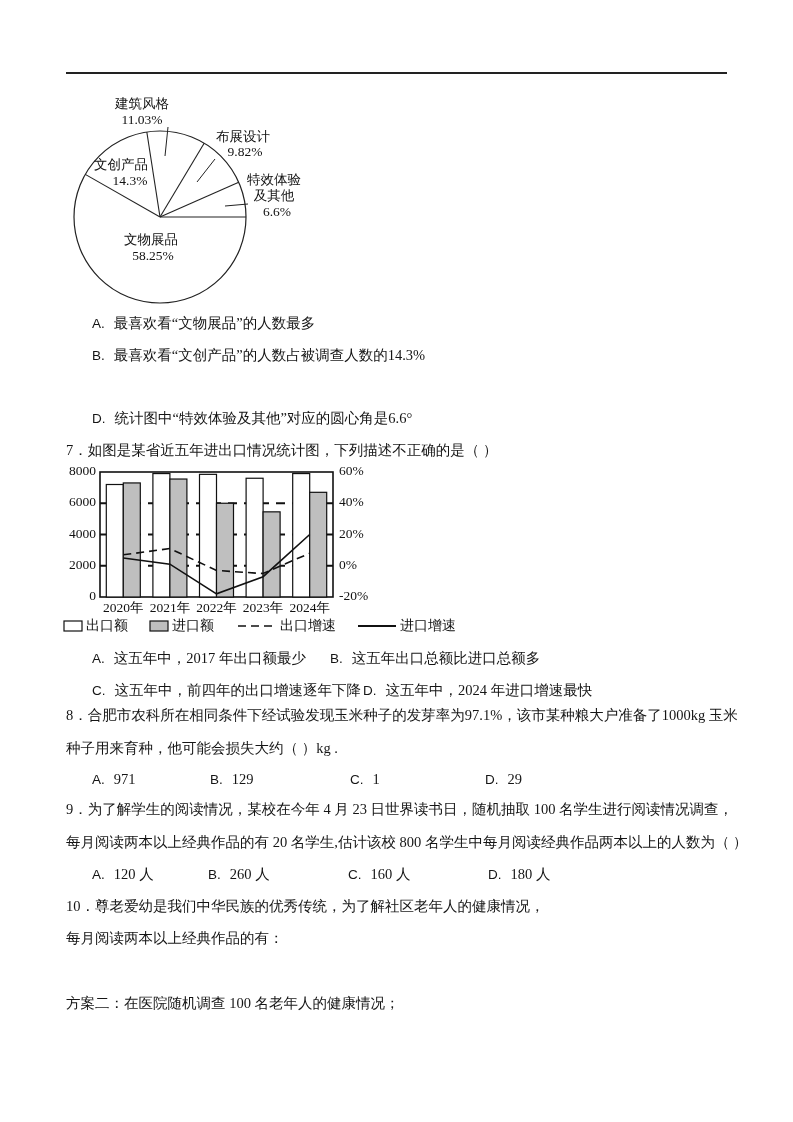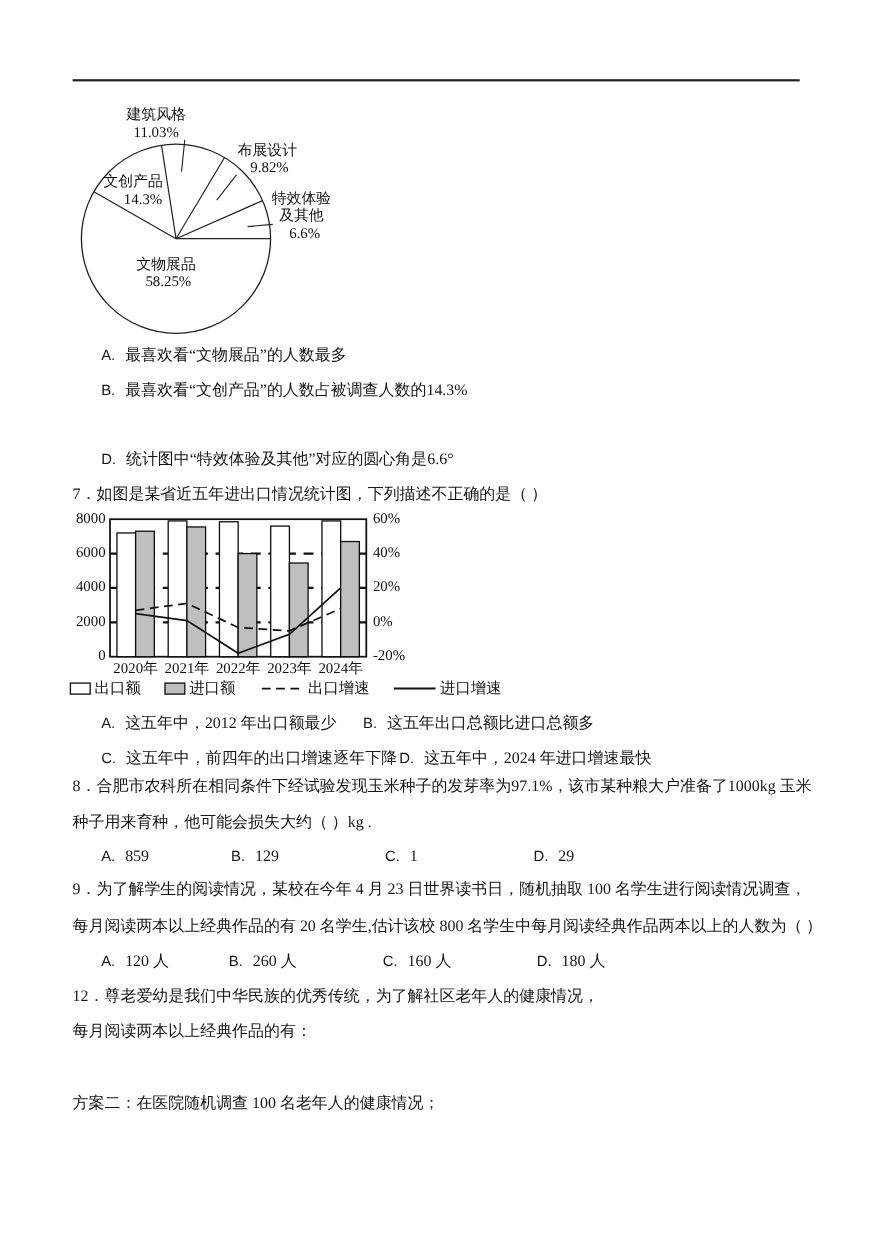--- a/index.html
+++ b/index.html
@@ -96,33 +96,33 @@
       <text x="24" y="169" text-anchor="start" font-size="14" dominant-baseline="middle">出口额</text>
       <rect x="88" y="163" width="18" height="10" fill="#bfbfbf" stroke="#111" stroke-width="1.2"></rect>
       <text x="110" y="169" text-anchor="start" font-size="14" dominant-baseline="middle">进口额</text>
       <line x1="176" x2="214" y1="168" y2="168" stroke="#111" stroke-width="1.6" stroke-dasharray="8 5"></line>
       <text x="218" y="169" text-anchor="start" font-size="14" dominant-baseline="middle">出口增速</text>
       <line x1="296" x2="334" y1="168" y2="168" stroke="#111" stroke-width="1.8"></line>
       <text x="338" y="169" text-anchor="start" font-size="14" dominant-baseline="middle">进口增速</text>
     </svg>
 
   <div class="opt" style="left:92px;top:648px">
-    <span class="ol">A.</span><span>这五年中，2012 年出口额最少</span>
+    <span class="ol">A.</span><span>这五年中，2017 年出口额最少</span>
   </div>
   <div class="opt" style="left:330px;top:648px">
     <span class="ol">B.</span><span>这五年出口总额比进口总额多</span>
   </div>
   <div class="opt" style="left:92px;top:680px">
     <span class="ol">C.</span><span>这五年中，前四年的出口增速逐年下降</span><span class="ol mid">D.</span><span>这五年中，2024 年进口增速最快</span>
   </div>
 
   <div class="line" style="left:66px;top:705px">8．合肥市农科所在相同条件下经试验发现玉米种子的发芽率为97.1%，该市某种粮大户准备了1000kg 玉米</div>
   <div class="line" style="left:66px;top:738px">种子用来育种，他可能会损失大约（ ）kg .</div>
   <div class="opt" style="left:92px;top:769px">
-    <span class="ol">A.</span><span>859</span>
+    <span class="ol">A.</span><span>971</span>
   </div>
   <div class="opt" style="left:210px;top:769px">
     <span class="ol">B.</span><span>129</span>
   </div>
   <div class="opt" style="left:350px;top:769px">
     <span class="ol">C.</span><span>1</span>
   </div>
   <div class="opt" style="left:485px;top:769px">
     <span class="ol">D.</span><span>29</span>
   </div>
@@ -135,17 +135,17 @@
   <div class="opt" style="left:208px;top:864px">
     <span class="ol">B.</span><span>260 人</span>
   </div>
   <div class="opt" style="left:348px;top:864px">
     <span class="ol">C.</span><span>160 人</span>
   </div>
   <div class="opt" style="left:488px;top:864px">
     <span class="ol">D.</span><span>180 人</span>
   </div>
 
-  <div class="line" style="left:66px;top:896px">12．尊老爱幼是我们中华民族的优秀传统，为了解社区老年人的健康情况，</div>
+  <div class="line" style="left:66px;top:896px">10．尊老爱幼是我们中华民族的优秀传统，为了解社区老年人的健康情况，</div>
   <div class="line" style="left:66px;top:928px">每月阅读两本以上经典作品的有：</div>
   <div class="line" style="left:66px;top:993px">方案二：在医院随机调查 100 名老年人的健康情况；</div>
 
 </div>
 
 </body></html>

